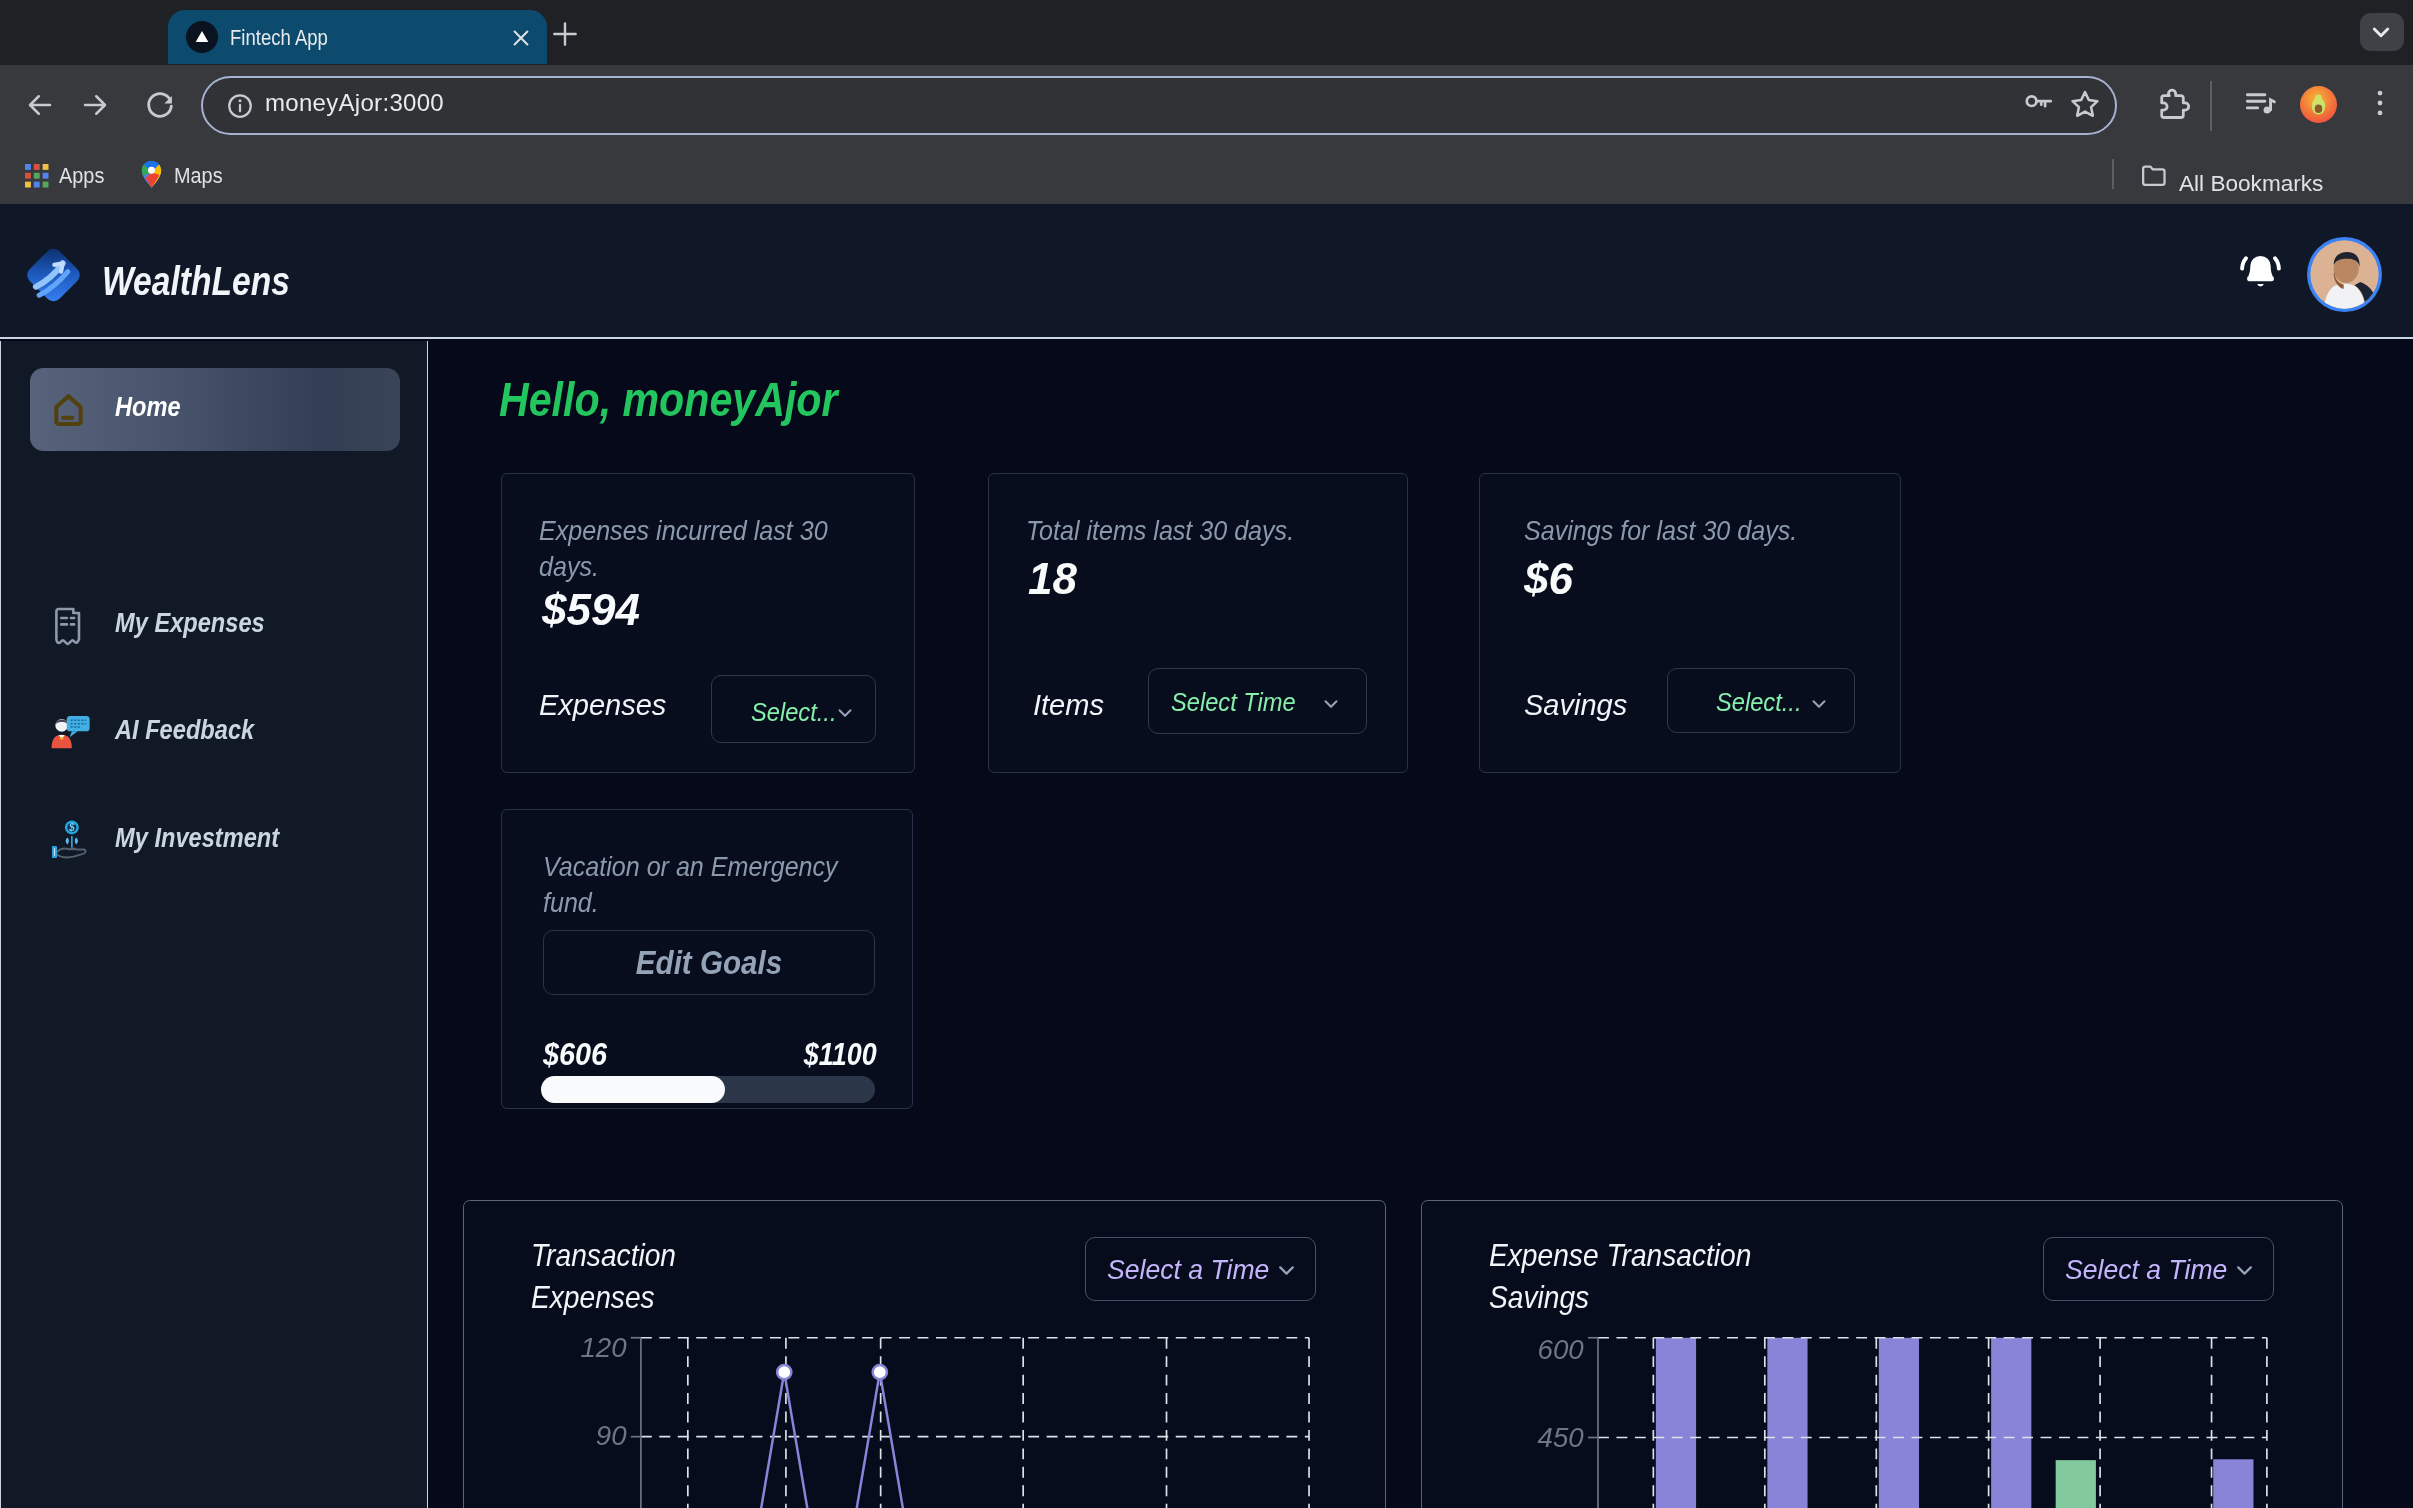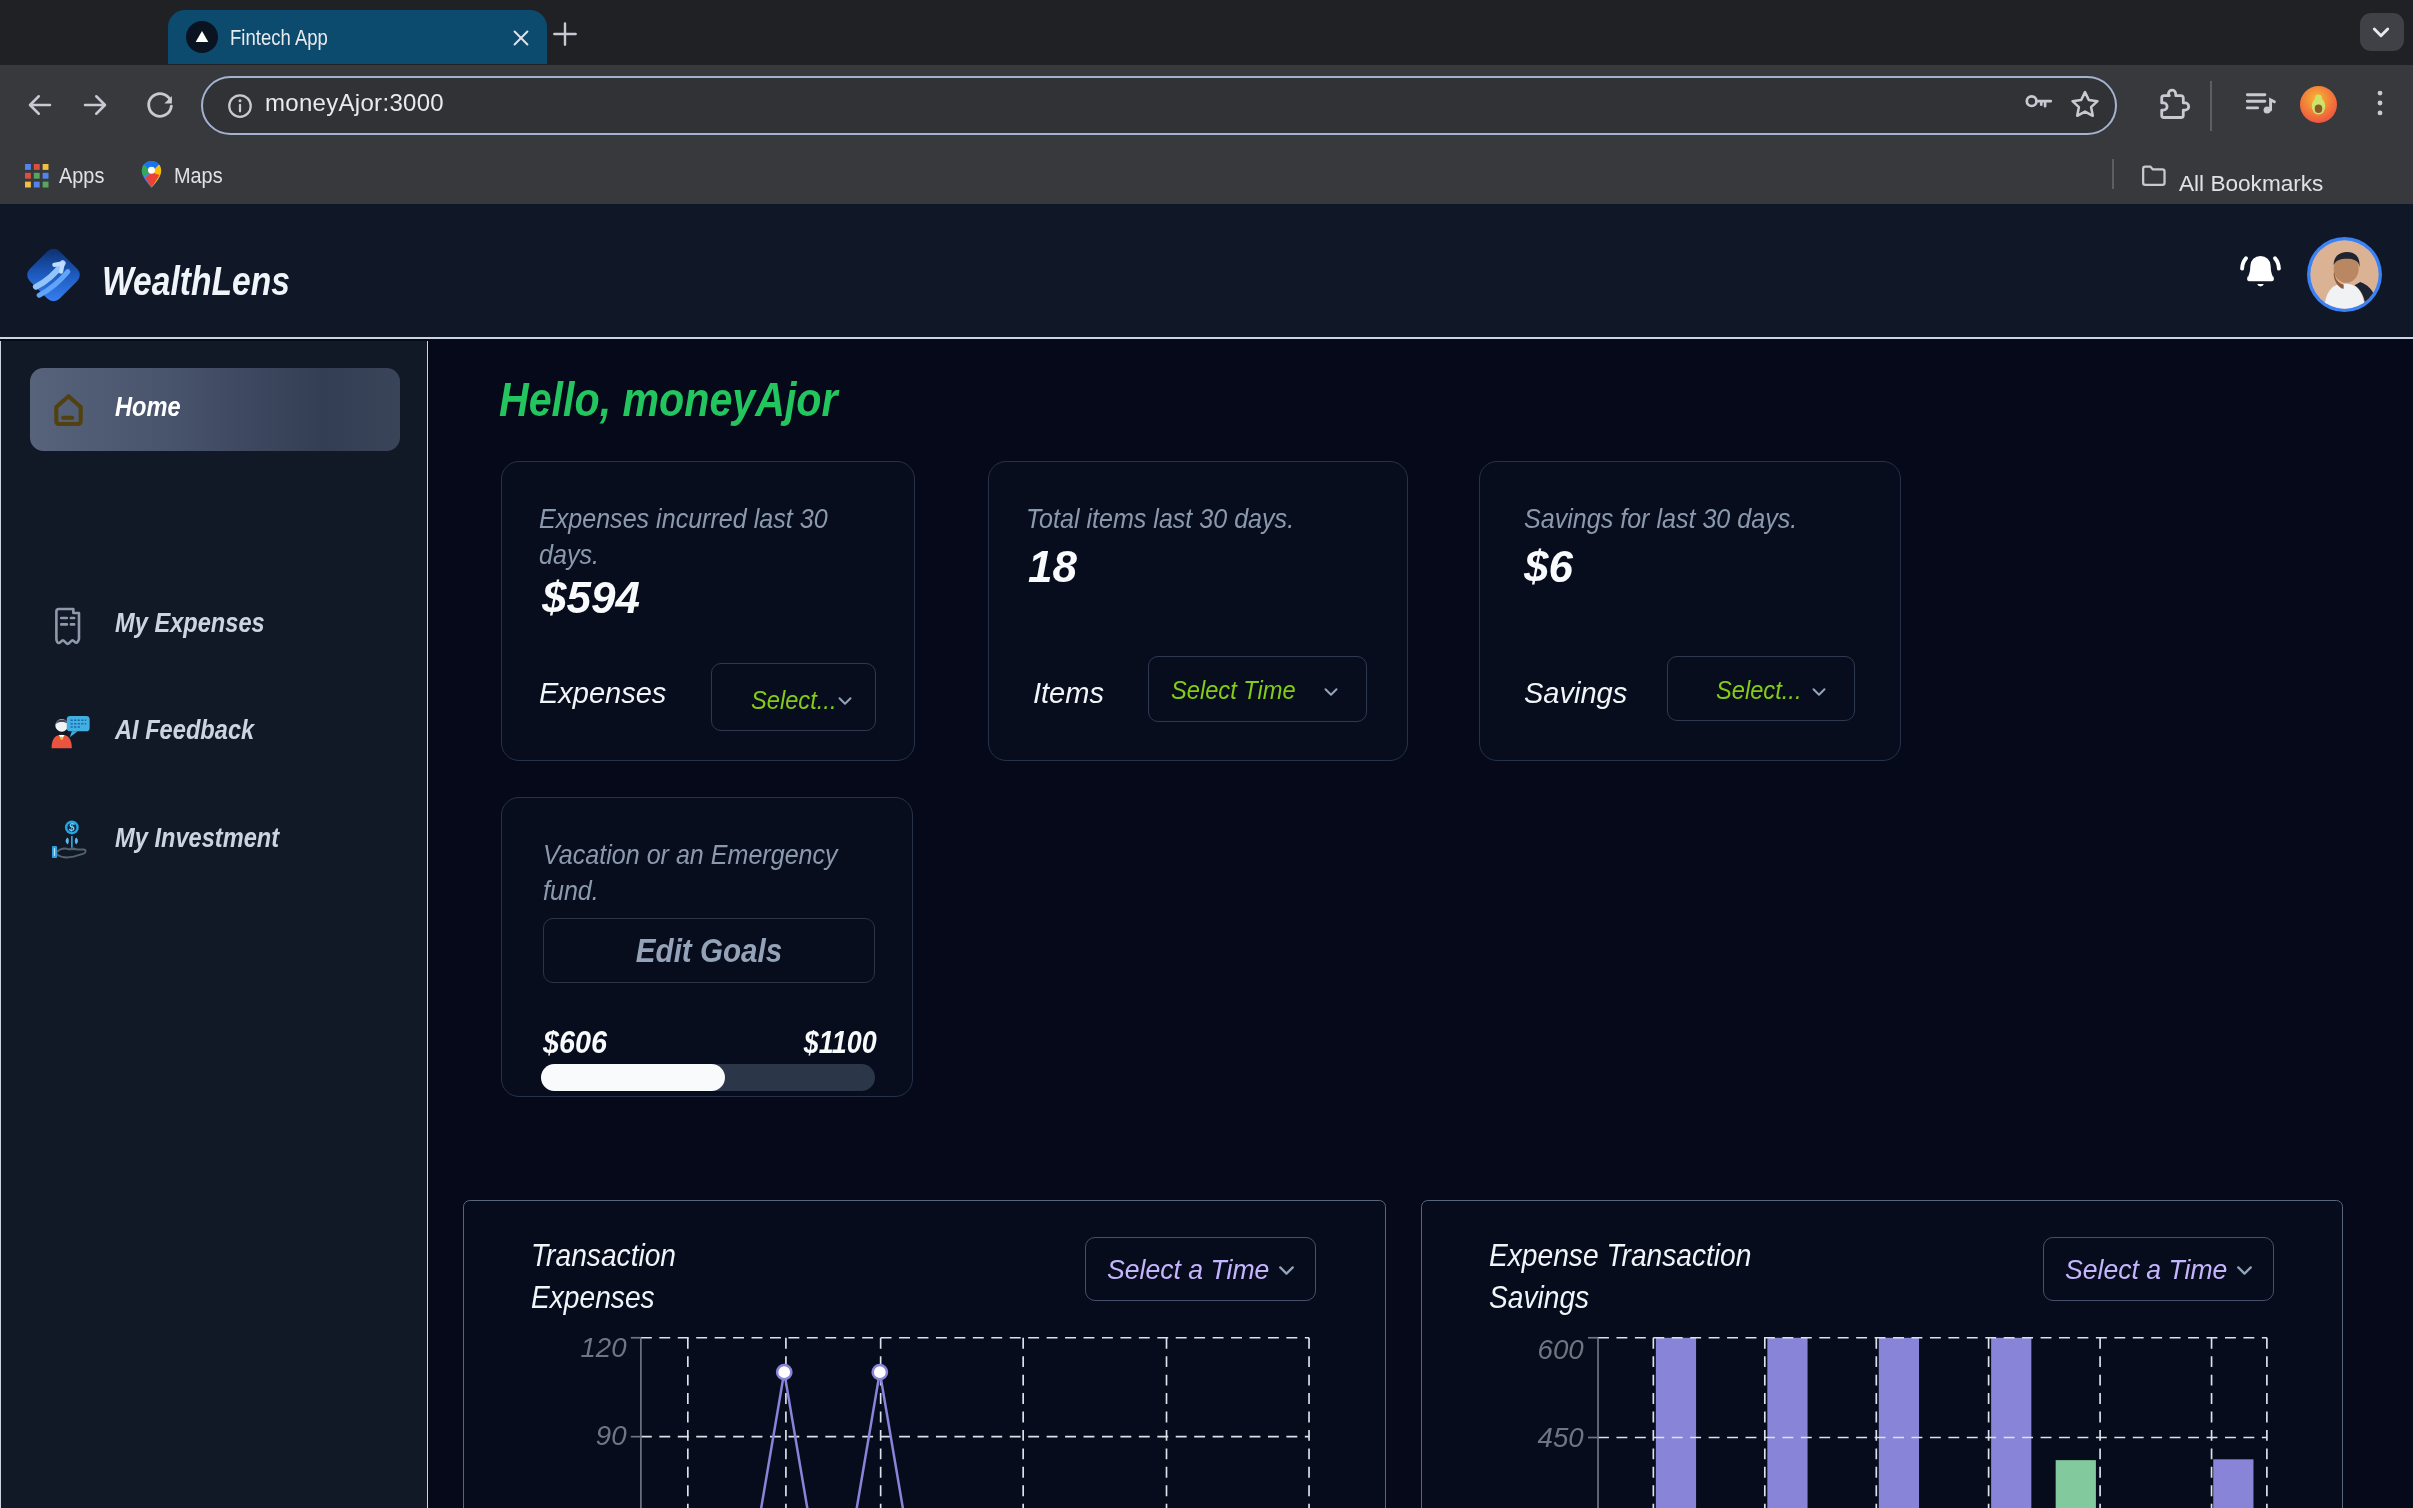--- a/index.html
+++ b/index.html
@@ -34,25 +34,25 @@
   .navitem { position:absolute; left:29px; width:370px; height:83px; border-radius:13.4px; }
   .navlabel { position:absolute; left:85px; font-size:27px; font-weight:bold; color:#cbd5e1; transform:scaleX(0.875); transform-origin:0 0; white-space:nowrap; }
   #homeitem { top:27px; background:linear-gradient(to right,#57627b,#47526b 40%,#333e54 80%,#3a4459); }
   #homeitem .navlabel { color:#ffffff; font-weight:bold; }
   .navicon { position:absolute; left:19px; top:50%; transform:translateY(-50%); }
 
   #main { left:430px; top:137px; width:1984px; height:1168px; background:#05091a; }
 
   #hello { left:69px; top:30px; font-size:49px; font-weight:bold; color:#22c55e; transform:scaleX(0.84); transform-origin:0 0; white-space:nowrap; }
 
-  .card { position:absolute; border:1.7px solid #27324a; border-radius:18px; background:#070d1d; }
+  .card { position:absolute; border:1.7px solid #27324a; border-radius:6px; background:#070d1d;margin-top:12px; }
   .cardtitle { position:absolute; left:37px; top:38px; font-size:28.5px; line-height:36px; color:#8b99ad; transform:scaleX(0.88); transform-origin:0 0; }
   .cardnum { position:absolute; left:40px; font-size:44px; font-weight:bold; color:#f8fafc; }
   .cardlabel { position:absolute; left:37px; font-size:29px; color:#f1f5f9; }
-  .selbtn { position:absolute; border:1.7px solid #2e3950; border-radius:10px; color:#84cc16; font-size:26px; } .selbtn span { transform:scaleX(0.91); transform-origin:0 0; display:inline-block; position:absolute; }
+  .selbtn { position:absolute; border:1.7px solid #2e3950; border-radius:10px; color:#86efac; font-size:26px; } .selbtn span { transform:scaleX(0.91); transform-origin:0 0; display:inline-block; position:absolute; }
   .selbtn .chev { position:absolute; }
 
   
   .chartcard { position:absolute; top:859px; height:469px; border:1.7px solid #59657a; border-radius:6.7px; background:#060c1b; }
   .charttitle { position:absolute; left:67px; top:33px; font-size:32px; line-height:42px; color:#f1f5f9; transform:scaleX(0.88); transform-origin:0 0; white-space:nowrap; }
   .timebtn { position:absolute; left:621px; top:36px; width:231px; height:64px; border:1.7px solid #45516a; border-radius:10px; color:#c4b5fd; font-size:28px; } .timebtn span { transform:scaleX(0.95); transform-origin:0 0; display:inline-block; }
 </style>
 </head>
 <body>
 

